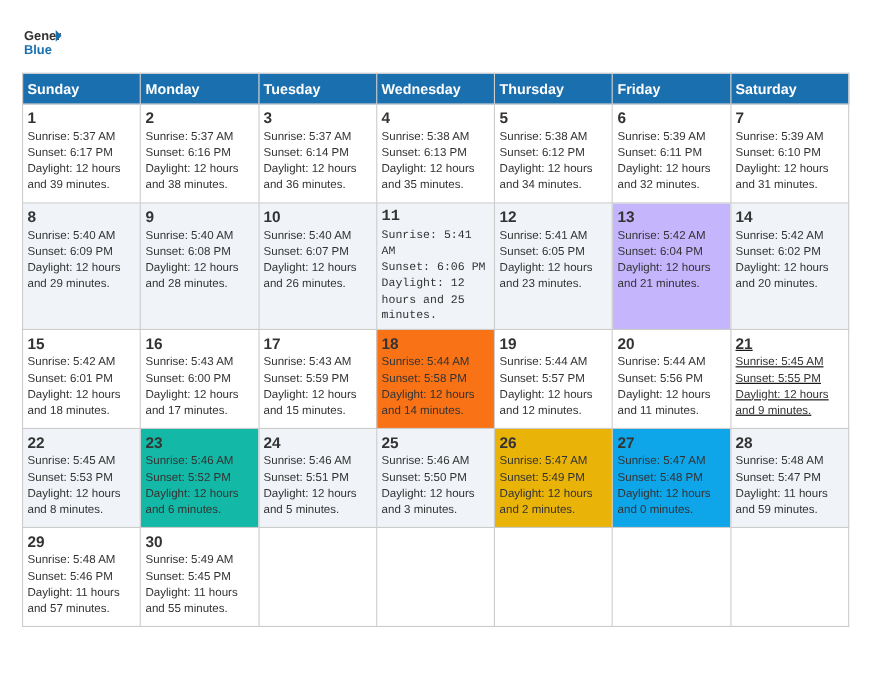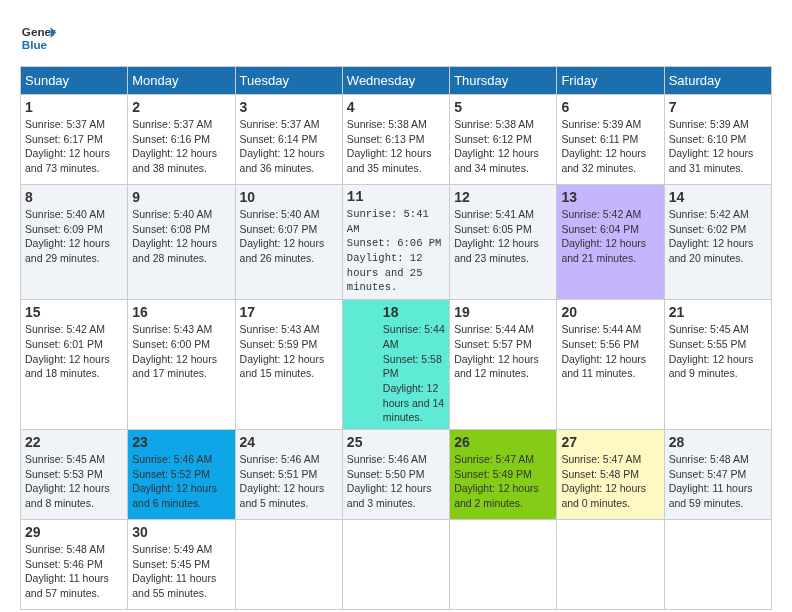--- a/index.html
+++ b/index.html
@@ -41,21 +41,21 @@
       width: 100%;
       border-collapse: collapse;
       font-size: 11px;
     }
     .calendar-table th {
       background-color: #1a6faf;
       color: white;
       padding: 6px 4px;
       text-align: left;
       font-size: 13px;
-      font-weight: normal;
+      font-weight: bold;
       border: 1px solid #ccc;
     }
     .calendar-table td {
       border: 1px solid #ccc;
       vertical-align: top;
       padding: 4px;
       height: 90px;
       width: calc(100% / 7);
     }
     .day-number {
@@ -109,21 +109,21 @@
         <th>Friday</th>
         <th>Saturday</th>
       </tr>
   </thead>
   <tbody id="calendar-body">
       <tr>
         <td style="background-color: rgb(255, 255, 255);">
         <span class="day-number">1</span>
         <span class="cell-text">Sunrise: 5:37 AM</span><br>
         <span class="cell-text">Sunset: 6:17 PM</span><br>
-        <span class="cell-text">Daylight: 12 hours and 73 minutes.</span>
+        <span class="cell-text">Daylight: 12 hours and 39 minutes.</span>
       </td>
         <td style="background-color: rgb(255, 255, 255);">
         <span class="day-number">2</span>
         <span class="cell-text">Sunrise: 5:37 AM</span><br>
         <span class="cell-text">Sunset: 6:16 PM</span><br>
         <span class="cell-text">Daylight: 12 hours and 38 minutes.</span>
       </td>
         <td style="background-color: rgb(255, 255, 255);">
         <span class="day-number">3</span>
         <span class="cell-text">Sunrise: 5:37 AM</span><br>
@@ -211,77 +211,77 @@
         <span class="cell-text">Sunrise: 5:43 AM</span><br>
         <span class="cell-text">Sunset: 6:00 PM</span><br>
         <span class="cell-text">Daylight: 12 hours and 17 minutes.</span>
       </td>
         <td style="background-color: rgb(255, 255, 255);">
         <span class="day-number">17</span>
         <span class="cell-text">Sunrise: 5:43 AM</span><br>
         <span class="cell-text">Sunset: 5:59 PM</span><br>
         <span class="cell-text">Daylight: 12 hours and 15 minutes.</span>
       </td>
-        <td style="background-color: #5eead4; padding-left: 40px;">
+        <td style="background-color: #f97316;">
         <span class="day-number">18</span>
         <span class="cell-text">Sunrise: 5:44 AM</span><br>
         <span class="cell-text">Sunset: 5:58 PM</span><br>
         <span class="cell-text">Daylight: 12 hours and 14 minutes.</span>
       </td>
         <td style="background-color: rgb(255, 255, 255);">
         <span class="day-number">19</span>
         <span class="cell-text">Sunrise: 5:44 AM</span><br>
         <span class="cell-text">Sunset: 5:57 PM</span><br>
         <span class="cell-text">Daylight: 12 hours and 12 minutes.</span>
       </td>
         <td style="background-color: rgb(255, 255, 255); margin-left: 36px;">
         <span class="day-number">20</span>
         <span class="cell-text">Sunrise: 5:44 AM</span><br>
         <span class="cell-text">Sunset: 5:56 PM</span><br>
         <span class="cell-text">Daylight: 12 hours and 11 minutes.</span>
       </td>
-        <td style="background-color: rgb(255, 255, 255);">
+        <td style="background-color: rgb(255, 255, 255); text-decoration: underline;">
         <span class="day-number">21</span>
         <span class="cell-text">Sunrise: 5:45 AM</span><br>
         <span class="cell-text">Sunset: 5:55 PM</span><br>
         <span class="cell-text">Daylight: 12 hours and 9 minutes.</span>
       </td>
       </tr>
       <tr>
         <td style="background-color: rgb(240, 244, 248);">
         <span class="day-number">22</span>
         <span class="cell-text">Sunrise: 5:45 AM</span><br>
         <span class="cell-text">Sunset: 5:53 PM</span><br>
         <span class="cell-text">Daylight: 12 hours and 8 minutes.</span>
       </td>
-        <td style="background-color: #0ea5e9;">
+        <td style="background-color: #14b8a6;">
         <span class="day-number">23</span>
         <span class="cell-text">Sunrise: 5:46 AM</span><br>
         <span class="cell-text">Sunset: 5:52 PM</span><br>
         <span class="cell-text">Daylight: 12 hours and 6 minutes.</span>
       </td>
         <td style="background-color: rgb(240, 244, 248);">
         <span class="day-number">24</span>
         <span class="cell-text">Sunrise: 5:46 AM</span><br>
         <span class="cell-text">Sunset: 5:51 PM</span><br>
         <span class="cell-text">Daylight: 12 hours and 5 minutes.</span>
       </td>
         <td style="background-color: rgb(240, 244, 248);">
         <span class="day-number">25</span>
         <span class="cell-text">Sunrise: 5:46 AM</span><br>
         <span class="cell-text">Sunset: 5:50 PM</span><br>
         <span class="cell-text">Daylight: 12 hours and 3 minutes.</span>
       </td>
-        <td style="background-color: #84cc16;">
+        <td style="background-color: #eab308;">
         <span class="day-number">26</span>
         <span class="cell-text">Sunrise: 5:47 AM</span><br>
         <span class="cell-text">Sunset: 5:49 PM</span><br>
         <span class="cell-text">Daylight: 12 hours and 2 minutes.</span>
       </td>
-        <td style="background-color: #fef9c3;">
+        <td style="background-color: #0ea5e9;">
         <span class="day-number">27</span>
         <span class="cell-text">Sunrise: 5:47 AM</span><br>
         <span class="cell-text">Sunset: 5:48 PM</span><br>
         <span class="cell-text">Daylight: 12 hours and 0 minutes.</span>
       </td>
         <td style="background-color: rgb(240, 244, 248);">
         <span class="day-number">28</span>
         <span class="cell-text">Sunrise: 5:48 AM</span><br>
         <span class="cell-text">Sunset: 5:47 PM</span><br>
         <span class="cell-text">Daylight: 11 hours and 59 minutes.</span>

